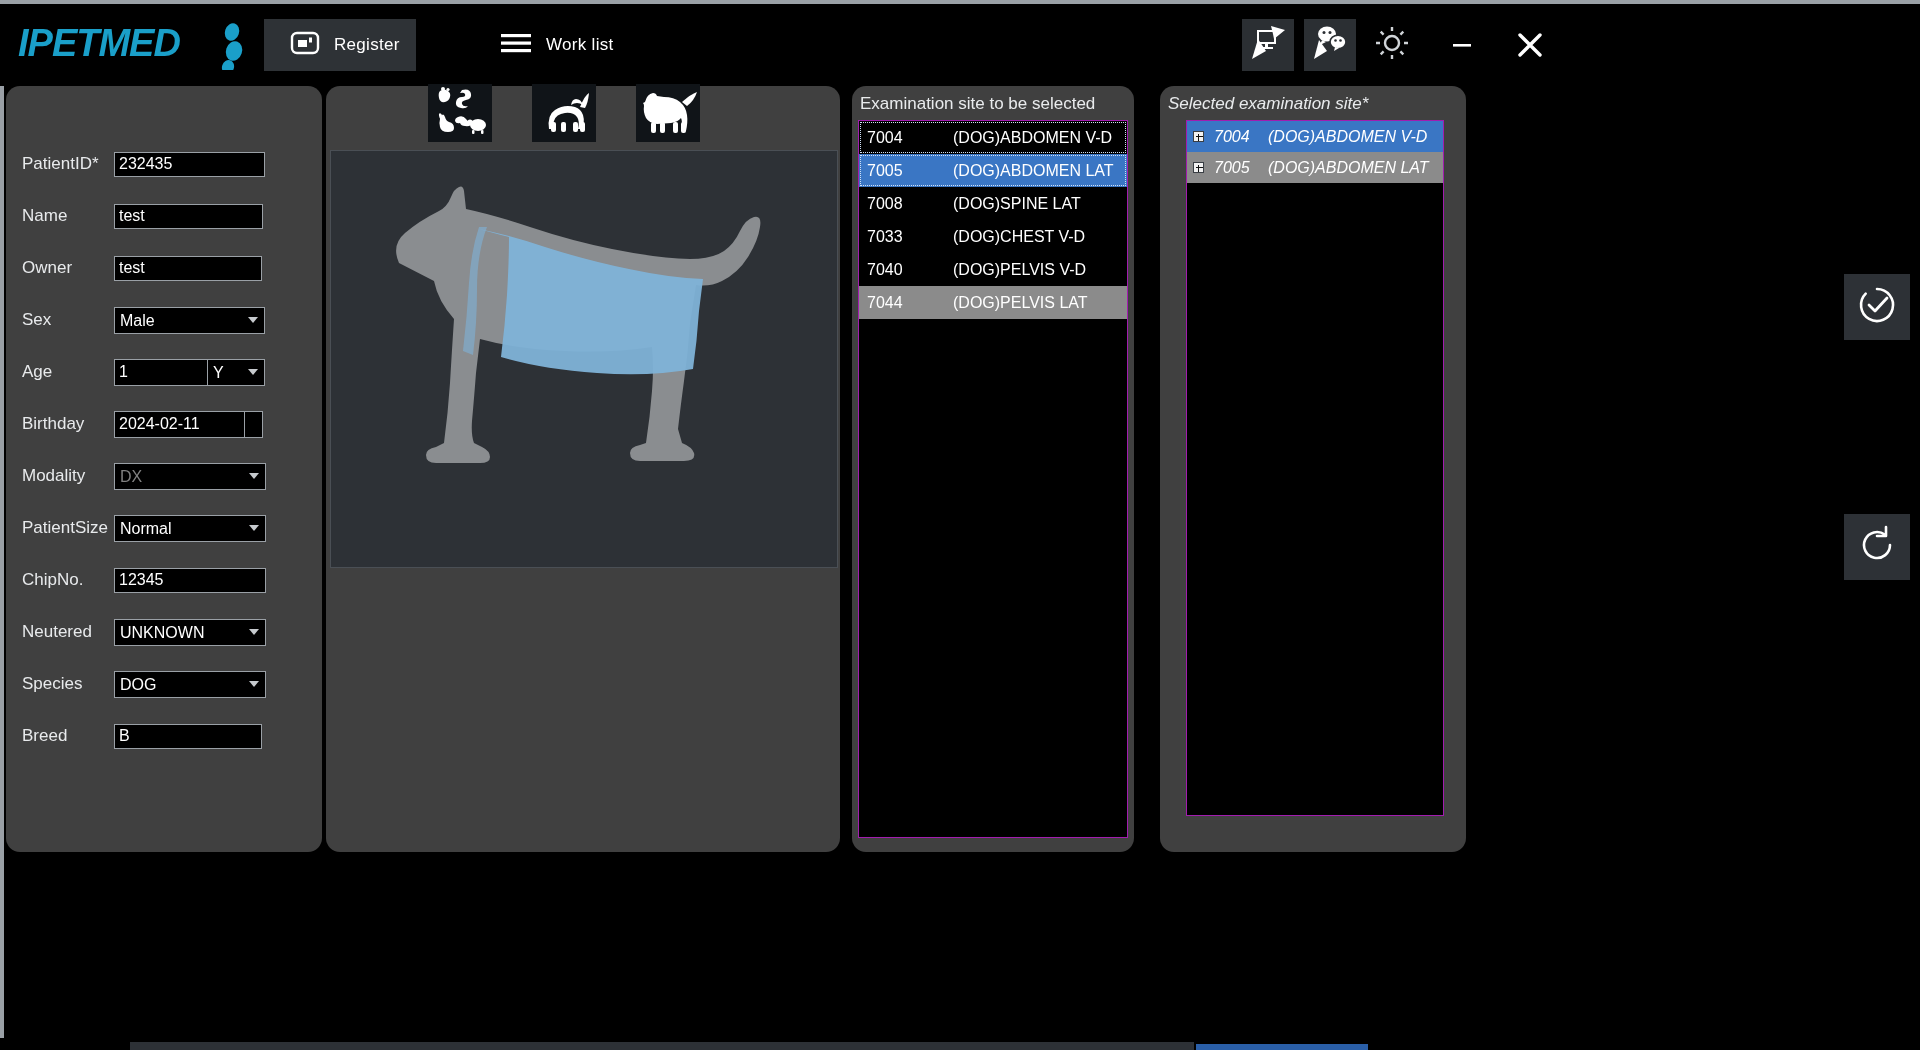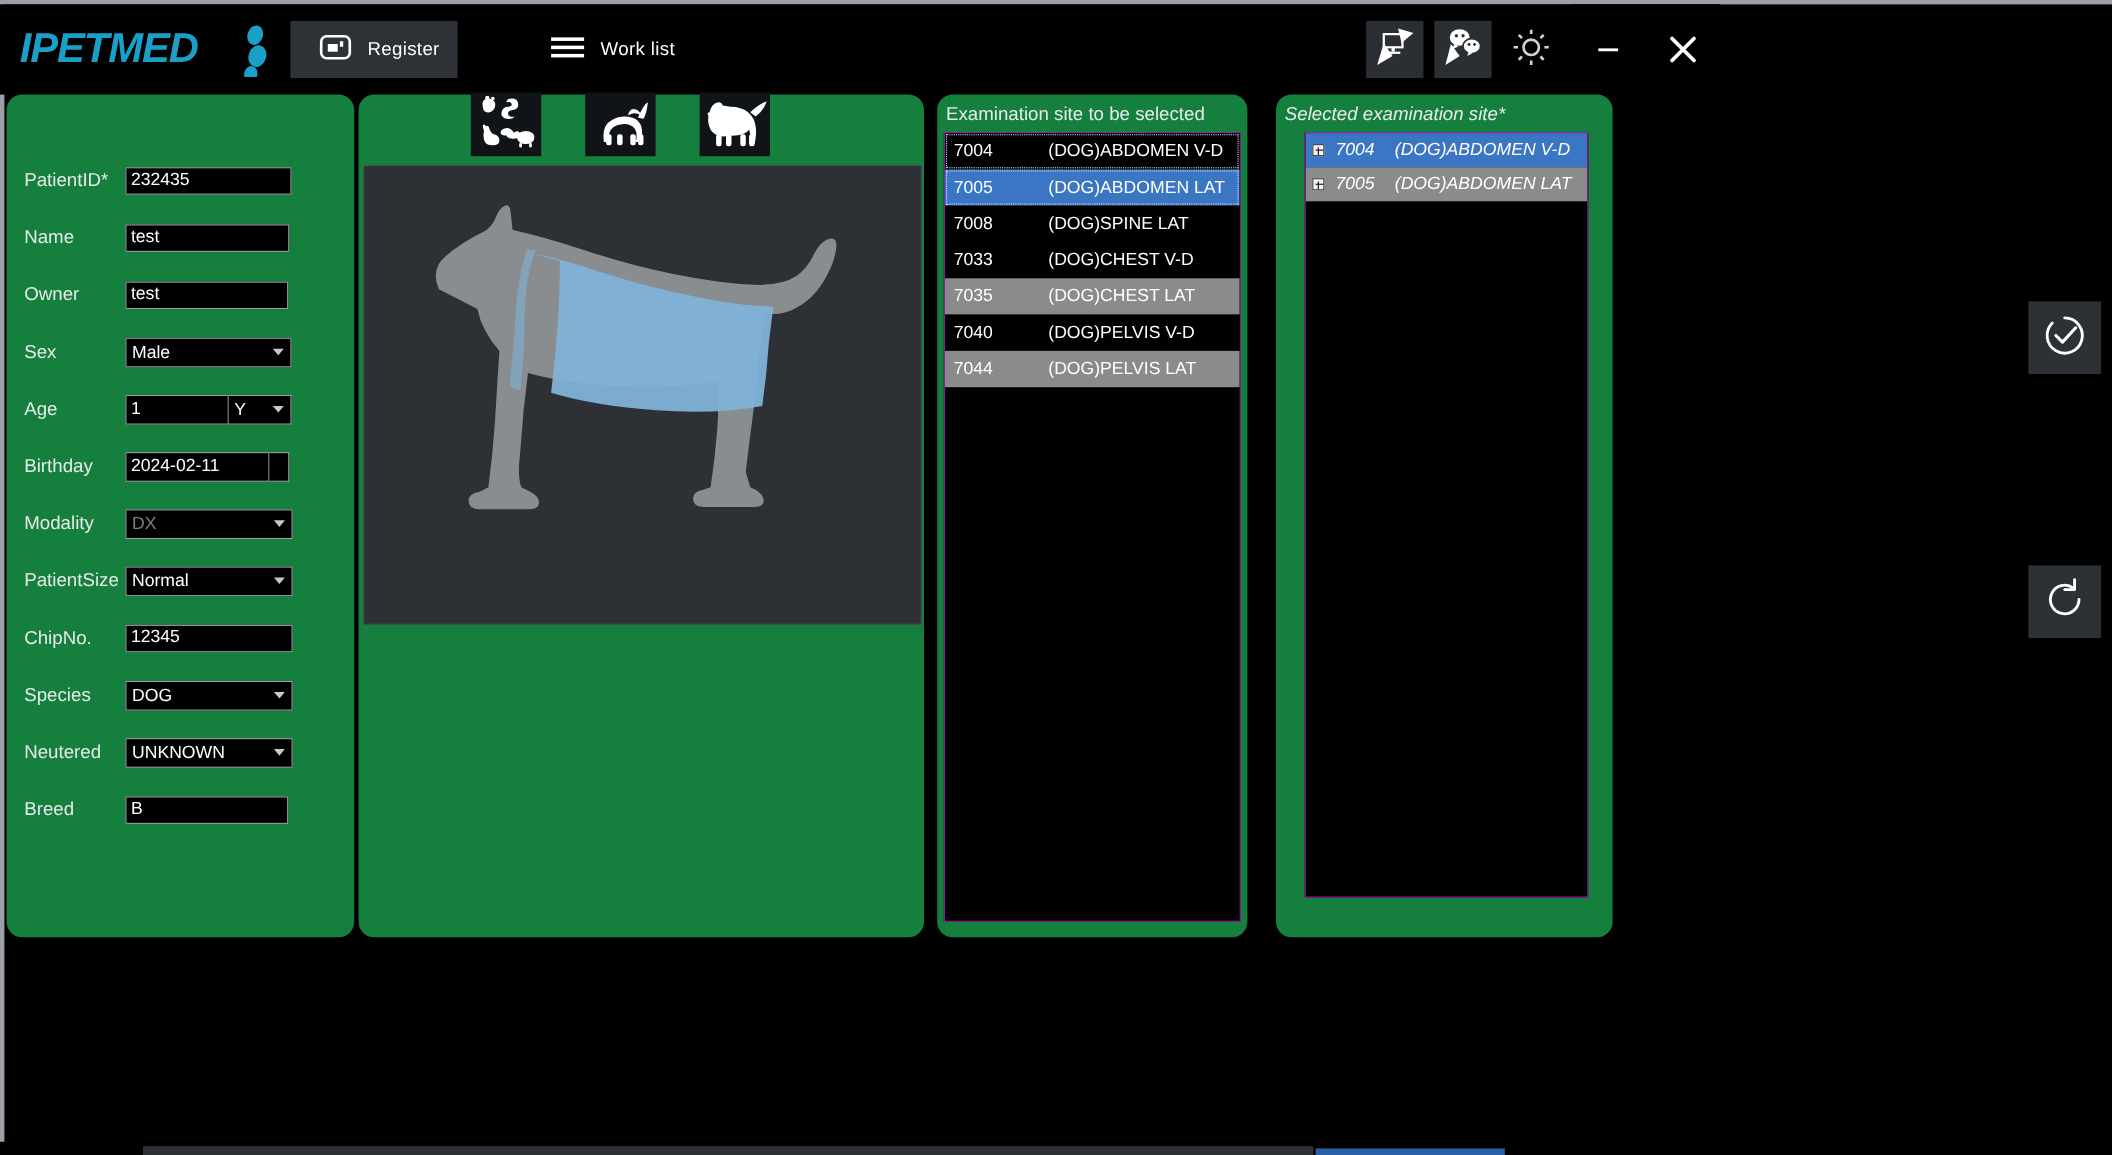--- a/index.html
+++ b/index.html
@@ -39,21 +39,21 @@
     background: #2b2f33; cursor: pointer;
   }
   .hdr-btn.plain { background: transparent; }
   .win-btn {
     width: 68px; height: 82px; display: flex; align-items: center; justify-content: center;
     background: #000; cursor: pointer;
   }
 
   
   .panel {
-    position: absolute; background: #15803d; border-radius: 14px;
+    position: absolute; background: #404040; border-radius: 14px;
   }
   #form-panel { left: 6px; top: 86px; width: 316px; height: 766px; }
 
   .form-rows { padding: 52px 16px 0 0; }
   .frow { display: flex; align-items: center; height: 52px; padding-left: 16px; }
   .flabel { width: 92px; color: #e8eaec; font-size: 17px; }
   .fctrl { position: relative; }
   .finput {
     background: #000; border: 1px solid #9aa0a6; color: #fff;
     font-size: 16px; height: 25px; line-height: 23px; padding: 0 4px;
@@ -311,31 +311,31 @@
       </div>
 
       <div class="frow">
         <span class="flabel">ChipNo.</span>
         <span class="fctrl">
           <input class="finput" style="width: 152px;" value="12345">
         </span>
       </div>
 
       <div class="frow">
+        <span class="flabel">Neutered</span>
+        <span class="fselect" style="width:152px">
+          <span>UNKNOWN</span>
+          <span class="caret"></span>
+        </span>
+      </div>
+
+      <div class="frow">
         <span class="flabel">Species</span>
         <span class="fselect" style="width:152px">
           <span>DOG</span>
-          <span class="caret"></span>
-        </span>
-      </div>
-
-      <div class="frow">
-        <span class="flabel">Neutered</span>
-        <span class="fselect" style="width:152px">
-          <span>UNKNOWN</span>
           <span class="caret"></span>
         </span>
       </div>
 
       <div class="frow">
         <span class="flabel">Breed</span>
         <span class="fctrl">
           <input class="finput" style="width: 148px;" value="B">
         </span>
       </div>
@@ -423,24 +423,20 @@
         <span class="ldesc">(DOG)ABDOMEN  LAT</span>
       </div>
       <div class="lrow odd">
         <span class="lcode">7008</span>
         <span class="ldesc">(DOG)SPINE LAT</span>
       </div>
       <div class="lrow odd">
         <span class="lcode">7033</span>
         <span class="ldesc">(DOG)CHEST V-D</span>
       </div>
-      <div class="lrow even">
-        <span class="lcode">7035</span>
-        <span class="ldesc">(DOG)CHEST LAT</span>
-      </div>
       <div class="lrow odd">
         <span class="lcode">7040</span>
         <span class="ldesc">(DOG)PELVIS V-D</span>
       </div>
       <div class="lrow even">
         <span class="lcode">7044</span>
         <span class="ldesc">(DOG)PELVIS LAT</span>
       </div>
     </div>
   </div>

